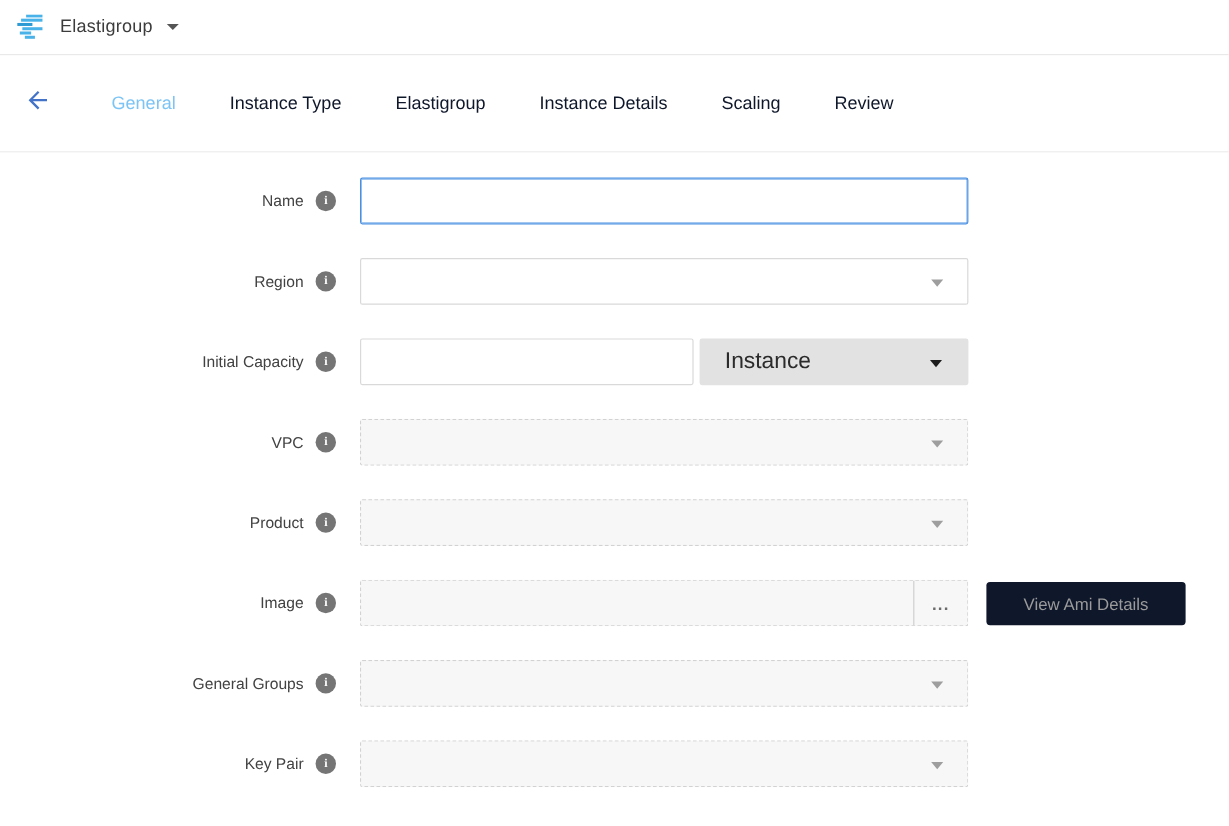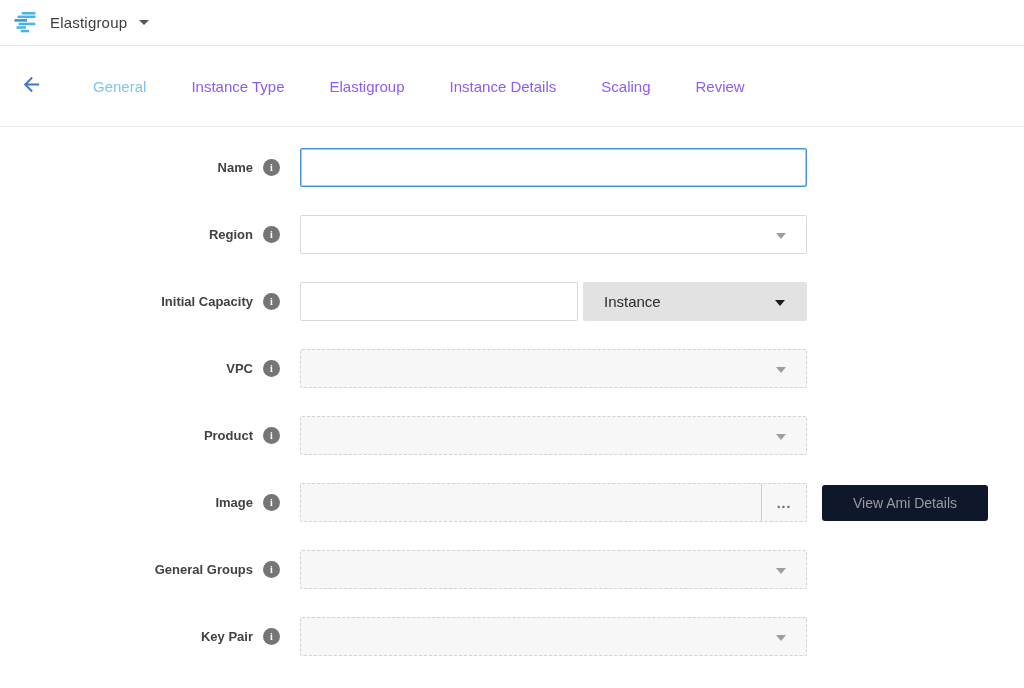--- a/index.html
+++ b/index.html
@@ -12,50 +12,50 @@
   .brand { display: flex; align-items: center; gap: 10px; cursor: pointer; }
   .logo { display: inline-flex; width: 26px; height: 22px; }
   .brand-name { font-size: 15px; color: #3c3c3c; letter-spacing: .2px; }
   .caret-topbar { width: 0; height: 0; border-left: 5px solid transparent;
     border-right: 5px solid transparent; border-top: 5px solid #555; margin-left: 2px; }
 
   
   .tabbar { height: 81px; border-bottom: 1px solid #ededed; display: flex; align-items: center; }
   .back-btn { margin-left: 20px; display: inline-flex; cursor: pointer; }
   .tabs { display: flex; margin-left: 50px; gap: 45px; }
-  .tab { font-size: 15px; color: #8b5cf6; cursor: pointer; white-space: nowrap; }
+  .tab { font-size: 15px; color: #0f172a; cursor: pointer; white-space: nowrap; }
   .tab.active { color: #7cc4f5; }
 
   
   .form { padding-top: 21px; }
   .row { display: flex; align-items: center; margin-bottom: 28px; height: 39px; }
   .label-cell { width: 280px; display: flex; align-items: center; justify-content: flex-end;
     gap: 10px; flex: none; }
-  .label { font-size: 13px; font-weight: 700; color: #424242; white-space: nowrap; }
+  .label { font-size: 13px; font-weight: 400; color: #424242; white-space: nowrap; }
   .info { width: 17px; height: 17px; border-radius: 50%; background: #757575; color: #ffffff;
     font-size: 10px; font-weight: 700; display: inline-flex; align-items: center;
     justify-content: center; font-family: "Liberation Serif", serif; flex: none; cursor: pointer; }
   .field-cell { margin-left: 20px; width: 507px; flex: none; position: relative; }
 
   .input { width: 100%; height: 39px; border: 1px solid #d9d9d9; border-radius: 2px;
     outline: none; padding: 0 10px; font-size: 13px; color: #333; background: #fff; }
   .input.focused { border: 1px solid #4a90e2; box-shadow: inset 0 0 0 0.5px #4a90e2; }
 
   .select { height: 39px; border: 1px solid #d9d9d9; border-radius: 2px; background: #fff;
     position: relative; cursor: pointer; }
   .select.disabled { border: 1px dashed #d2d2d2; background: #f7f7f7; cursor: default; }
   .caret { position: absolute; right: 20px; top: 50%; margin-top: -2px; width: 0; height: 0;
     border-left: 5px solid transparent; border-right: 5px solid transparent;
     border-top: 6px solid #9e9e9e; }
 
   .combo { display: flex; width: 100%; }
   .combo .input { width: 278px; flex: none; margin-right: 5px; }
   .unit-select { flex: 1; height: 39px; background: #e2e2e2; border-radius: 2px;
     display: flex; align-items: center; padding-left: 21px; position: relative;
-    font-size: 15px; color: #2b2b2b; cursor: pointer; }
+    font-size: 19px; color: #2b2b2b; cursor: pointer; }
   .unit-select .caret { border-top-color: #1c1c1c; right: 22px; }
 
   .picker { height: 39px; border: 1px dashed #d2d2d2; border-radius: 2px; background: #f7f7f7;
     display: flex; }
   .picker-input { flex: 1; }
   .picker-btn { width: 45px; border-left: 1px solid #cfcfcf; display: flex; align-items: center;
     justify-content: center; color: #6b6b6b; font-size: 14px; font-weight: 700;
     letter-spacing: 1px; cursor: pointer; }
 
   .side-btn { margin-left: 15px; width: 166px; height: 36px; background: #0f172a;

